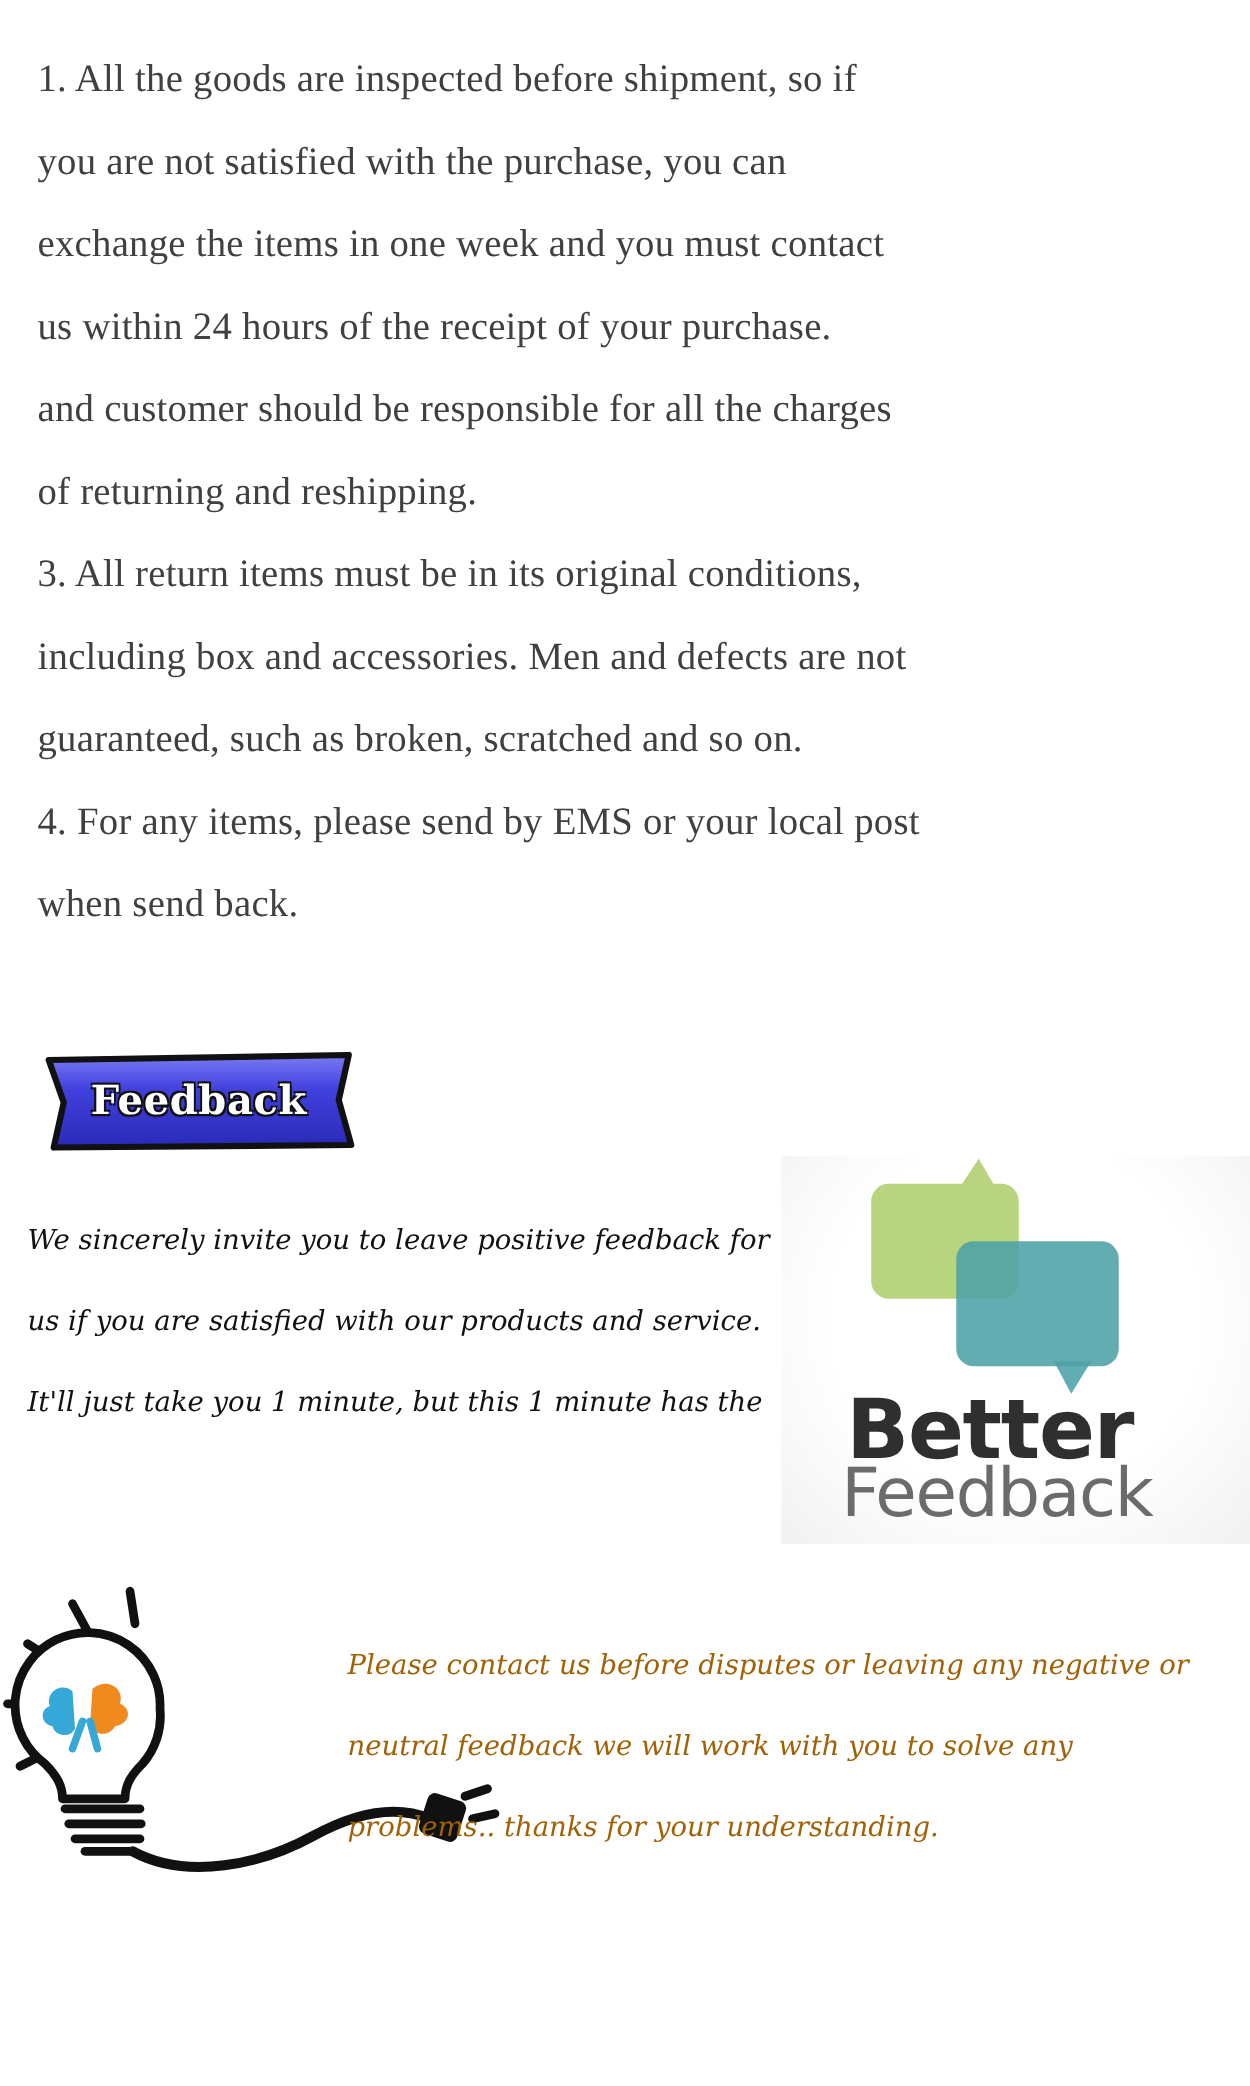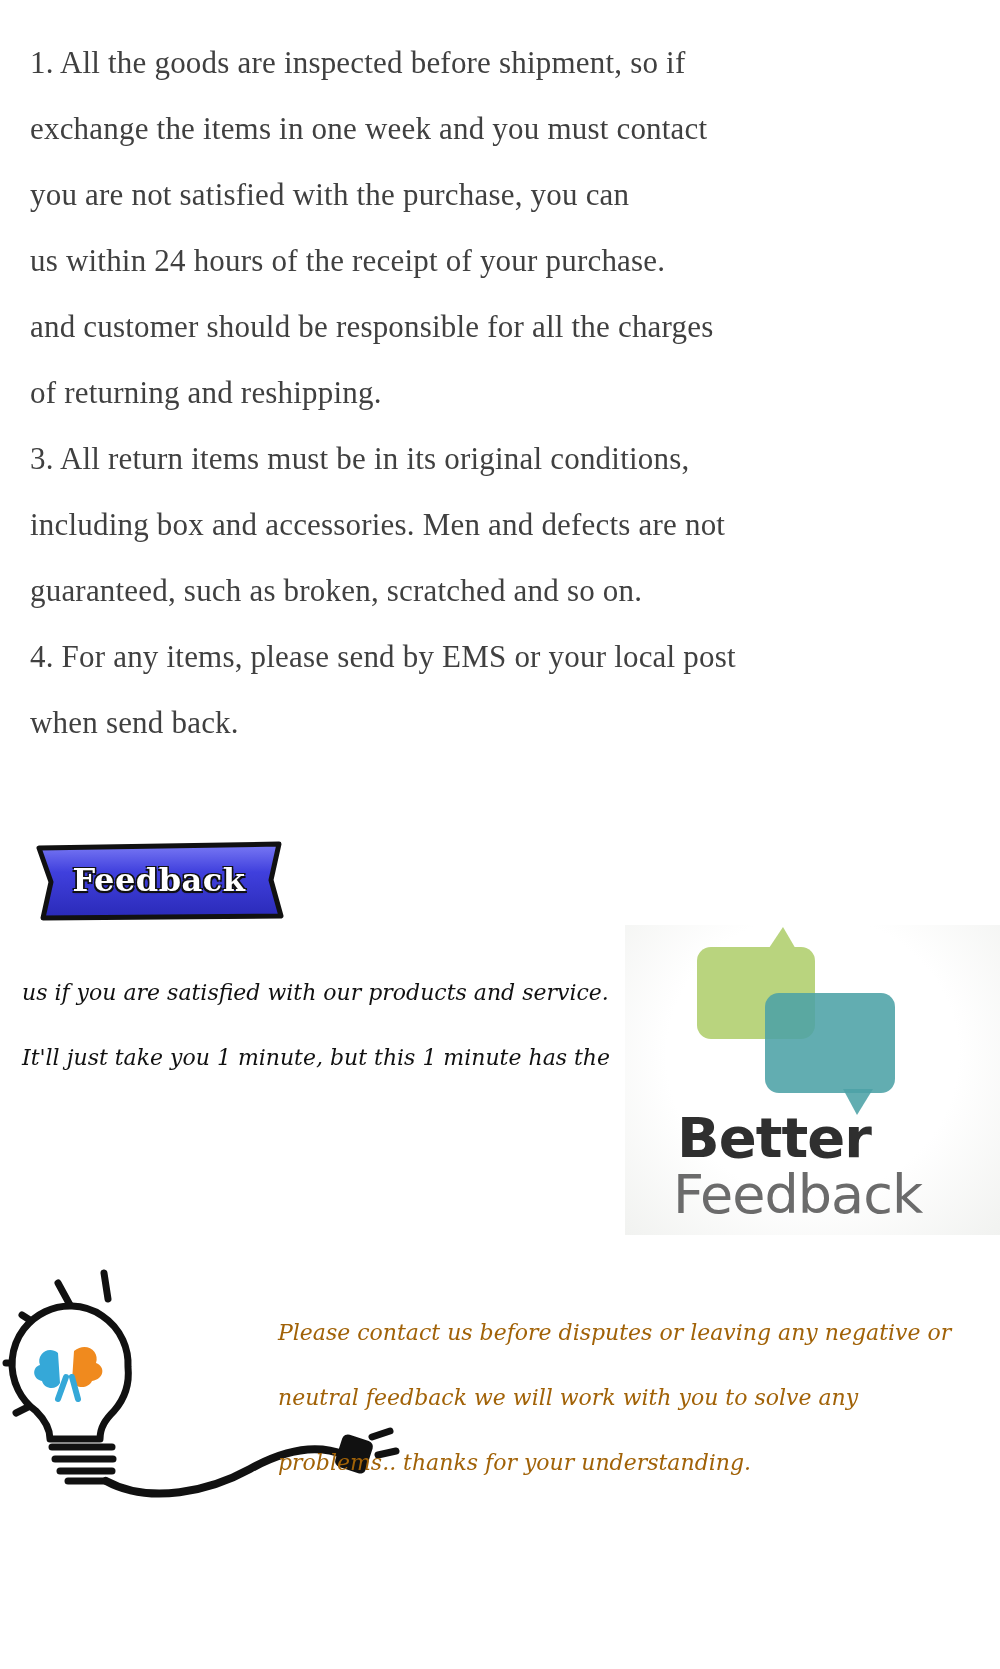--- a/index.html
+++ b/index.html
@@ -130,21 +130,21 @@
     border-left: 14px solid transparent;
     border-right: 16px solid transparent;
     border-top: 26px solid rgba(76,162,166,0.88);
   }
   .logo-better {
     position: absolute;
     left: 52px;
     top: 180px;
     font-family: "DejaVu Sans", sans-serif;
     font-weight: bold;
-    font-size: 56px;
+    font-size: 66px;
     color: #2f2f2f;
     letter-spacing: -1px;
   }
   .logo-feedback {
     position: absolute;
     left: 48px;
     top: 238px;
     font-family: "DejaVu Sans", sans-serif;
     font-weight: normal;
     font-size: 54px;
@@ -175,22 +175,22 @@
     line-height: 65px;
     color: #a16207;
     white-space: nowrap;
   }
 </style>
 </head>
 <body>
 
 <div id="policy">
   <div class="policy-line">1. All the goods are inspected before shipment, so if</div>
+  <div class="policy-line">you are not satisfied with the purchase, you can</div>
   <div class="policy-line">exchange the items in one week and you must contact</div>
-  <div class="policy-line">you are not satisfied with the purchase, you can</div>
   <div class="policy-line">us within 24 hours of the receipt of your purchase.</div>
   <div class="policy-line">and customer should be responsible for all the charges</div>
   <div class="policy-line">of returning and reshipping.</div>
   <div class="policy-line">3. All return items must be in its original conditions,</div>
   <div class="policy-line">including box and accessories. Men and defects are not</div>
   <div class="policy-line">guaranteed, such as broken, scratched and so on.</div>
   <div class="policy-line">4. For any items, please send by EMS or your local post</div>
   <div class="policy-line">when send back.</div>
 </div>
 
@@ -202,20 +202,21 @@
         <stop offset="38%" stop-color="#4040dd"></stop>
         <stop offset="100%" stop-color="#2a2ab8"></stop>
       </linearGradient>
     </defs>
     <path d="M6,8 L246,4 L238,40 L248,76 L10,78 L18,42 Z" fill="url(#bannerGrad)" stroke="#111111" stroke-width="5" stroke-linejoin="round"></path>
   </svg>
   <div class="banner-text">Feedback</div>
 </div>
 
 <div id="invite">
+  <div class="invite-line">We sincerely invite you to leave positive feedback for</div>
   <div class="invite-line">us if you are satisfied with our products and service.</div>
   <div class="invite-line">It'll just take you 1 minute, but this 1 minute has the</div>
 </div>
 
 <div id="better-feedback-logo">
   <div class="bubble green">
     <span class="tail"></span>
   </div>
   <div class="bubble teal">
     <span class="tail"></span>

